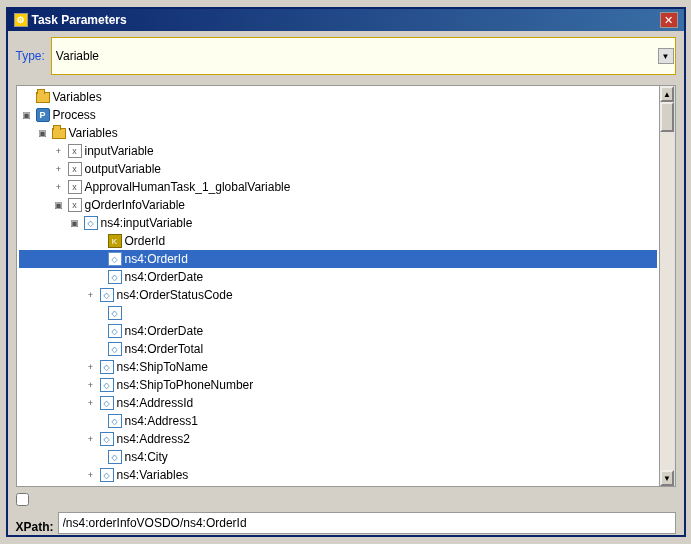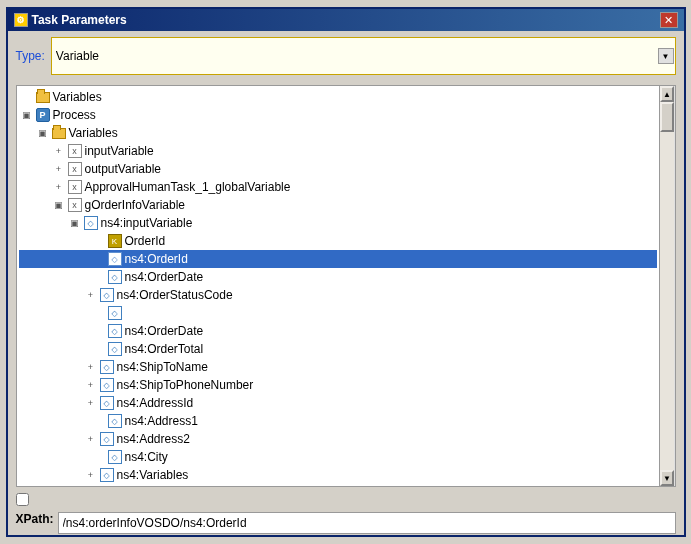--- a/index.html
+++ b/index.html
@@ -232,21 +232,21 @@
       font-size: 8px;
       color: #4080c0;
     }
     .checkbox-row {
       display: flex;
       align-items: center;
       gap: 4px;
     }
     .xpath-row {
       display: flex;
-      align-items: flex-start;
+      align-items: flex-end;
       gap: 4px;
     }
     .xpath-label {
       font-size: 12px;
       color: #000;
       font-weight: bold;
     }
     .xpath-input {
       flex: 1;
       height: 22px;

